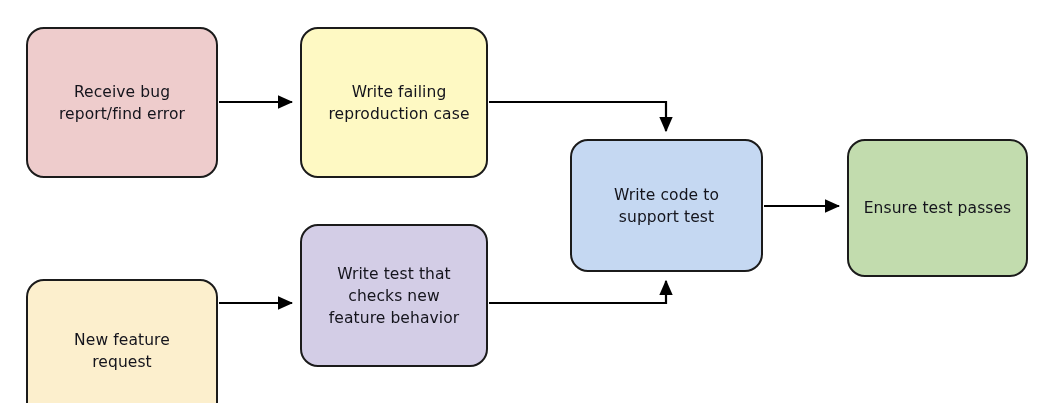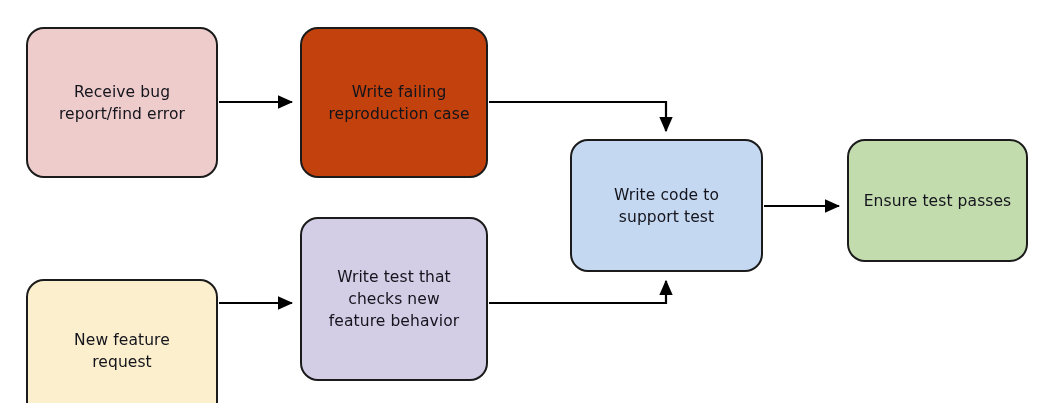--- a/index.html
+++ b/index.html
@@ -64,35 +64,35 @@
         <path d="M 489 303 L 666 303 L 666 281" stroke="#000000" marker-end="url(#arrow-right)"></path>
         <path d="M 764 206 L 839 206" stroke="#000000" marker-end="url(#arrow-right)"></path>
       </g>
   </svg>
 
   <div id="nodes">
       <div class="node" style="left: 26px; top: 27px; width: 192px; height: 151px; background: rgb(238, 204, 204); border-color: rgb(27, 27, 27); color: rgb(20, 20, 28);">
         <span>Receive bug
 report/find error</span>
       </div>
-      <div class="node" style="left: 300px; top: 27px; width: 188px; height: 151px; background: #c2410c; border-color: rgb(27, 27, 27); color: rgb(20, 20, 28); padding-left: 20px;">
+      <div class="node" style="left: 300px; top: 27px; width: 188px; height: 151px; background: #fef9c3; border-color: rgb(27, 27, 27); color: rgb(20, 20, 28); padding-left: 20px;">
         <span>Write failing
 reproduction case</span>
       </div>
       <div class="node" style="left: 26px; top: 232px; width: 192px; height: 143px; background: rgb(252, 239, 205); border-color: rgb(27, 27, 27); color: rgb(20, 20, 28); margin-top: 47px;">
         <span>New feature
 request</span>
       </div>
-      <div class="node" style="left: 300px; top: 217px; width: 188px; height: 164px; background: rgb(211, 205, 230); border-color: rgb(27, 27, 27); color: rgb(20, 20, 28);">
+      <div class="node" style="left: 300px; top: 224px; width: 188px; height: 143px; background: rgb(211, 205, 230); border-color: rgb(27, 27, 27); color: rgb(20, 20, 28);">
         <span>Write test that
 checks new
 feature behavior</span>
       </div>
       <div class="node" style="left: 570px; top: 139px; width: 193px; height: 133px; background: rgb(197, 216, 242); border-color: rgb(27, 27, 27); color: rgb(20, 20, 28); justify-content: center;">
         <span>Write code to
 support test</span>
       </div>
-      <div class="node" style="left: 847px; top: 139px; width: 181px; height: 123px; background: rgb(194, 220, 174); border-color: rgb(27, 27, 27); color: rgb(20, 20, 28);">
+      <div class="node" style="left: 847px; top: 139px; width: 181px; height: 138px; background: rgb(194, 220, 174); border-color: rgb(27, 27, 27); color: rgb(20, 20, 28);">
         <span>Ensure test passes</span>
       </div>
     </div>
 
 </div>
 
 </body></html>

